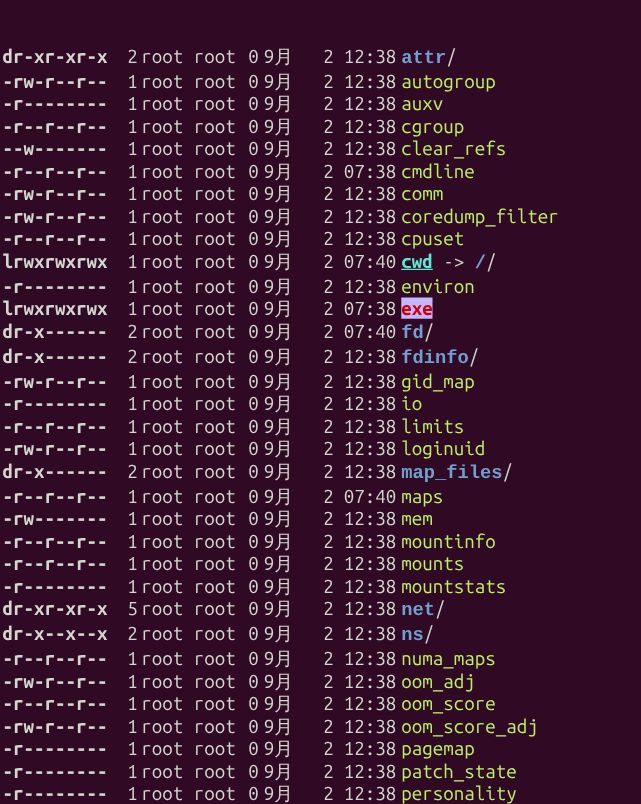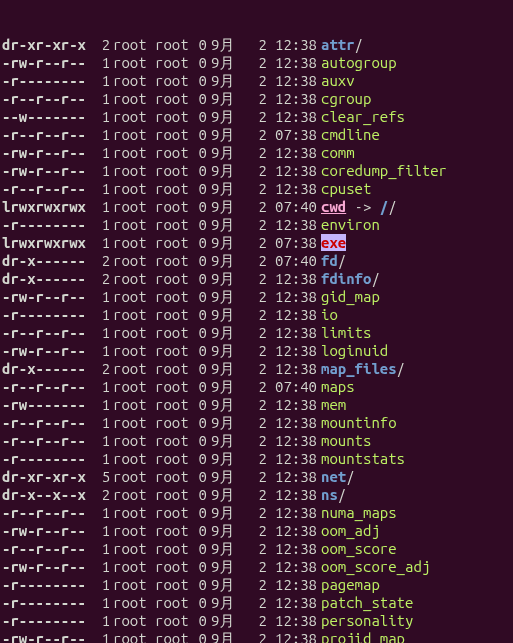--- a/index.html
+++ b/index.html
@@ -21,22 +21,22 @@
   .row { display: block; }
   .perm { display: inline-block; width: 83px; font-weight: bold; }
   .hard { display: inline-block; width: 24px; text-align: right; }
   .owner { display: inline-block; width: 42px; padding-left: 4px; }
   .group { display: inline-block; width: 42px; }
   .size { display: inline-block; width: 10px; text-align: right; }
   .date { display: inline-block; width: 28px; padding-left:4px;}
   .day { display: inline-block; width: 28px; text-align:right;}
   .time { display: inline-block; width: 46px; padding-left:4px;text-align:right;}
   .name { display: inline-block; padding-left: 4px;}
-  .dir { color: #729fcf; font-weight: bold; }
-  .link { color: #f9a8d4; font-weight: bold; text-decoration: underline; }
+  .dir { color: #729fcf; font-weight: bold; font-family: Liberation Mono, monospace; }
+  .link { color: #5eead4; font-weight: bold; text-decoration: underline; }
   .exe { color: #cc0000; font-weight: bold; background:#c4b5fd;}
   .reg { color: #bef264; }
   .arrow { color: #d3d7cf; }
   .slash { color: #d3d7cf; }
 </style>
 </head>
 <body>
 <div class="term" id="terminal"><div class="row"><span class="perm">dr-xr-xr-x</span><span class="hard">  2</span><span class="owner">root</span><span class="group">root</span><span class="size">0</span><span class="date">9月</span><span class="day">  2</span><span class="time">12:38</span><span class="name"><span class="dir">attr</span><span class="slash">/</span></span></div><div class="row"><span class="perm">-rw-r--r--</span><span class="hard">  1</span><span class="owner">root</span><span class="group">root</span><span class="size">0</span><span class="date">9月</span><span class="day">  2</span><span class="time">12:38</span><span class="name"><span class="reg">autogroup</span></span></div><div class="row"><span class="perm">-r--------</span><span class="hard">  1</span><span class="owner">root</span><span class="group">root</span><span class="size">0</span><span class="date">9月</span><span class="day">  2</span><span class="time">12:38</span><span class="name"><span class="reg">auxv</span></span></div><div class="row"><span class="perm">-r--r--r--</span><span class="hard">  1</span><span class="owner">root</span><span class="group">root</span><span class="size">0</span><span class="date">9月</span><span class="day">  2</span><span class="time">12:38</span><span class="name"><span class="reg">cgroup</span></span></div><div class="row"><span class="perm">--w-------</span><span class="hard">  1</span><span class="owner">root</span><span class="group">root</span><span class="size">0</span><span class="date">9月</span><span class="day">  2</span><span class="time">12:38</span><span class="name"><span class="reg">clear_refs</span></span></div><div class="row"><span class="perm">-r--r--r--</span><span class="hard">  1</span><span class="owner">root</span><span class="group">root</span><span class="size">0</span><span class="date">9月</span><span class="day">  2</span><span class="time">07:38</span><span class="name"><span class="reg">cmdline</span></span></div><div class="row"><span class="perm">-rw-r--r--</span><span class="hard">  1</span><span class="owner">root</span><span class="group">root</span><span class="size">0</span><span class="date">9月</span><span class="day">  2</span><span class="time">12:38</span><span class="name"><span class="reg">comm</span></span></div><div class="row"><span class="perm">-rw-r--r--</span><span class="hard">  1</span><span class="owner">root</span><span class="group">root</span><span class="size">0</span><span class="date">9月</span><span class="day">  2</span><span class="time">12:38</span><span class="name"><span class="reg">coredump_filter</span></span></div><div class="row"><span class="perm">-r--r--r--</span><span class="hard">  1</span><span class="owner">root</span><span class="group">root</span><span class="size">0</span><span class="date">9月</span><span class="day">  2</span><span class="time">12:38</span><span class="name"><span class="reg">cpuset</span></span></div><div class="row"><span class="perm">lrwxrwxrwx</span><span class="hard">  1</span><span class="owner">root</span><span class="group">root</span><span class="size">0</span><span class="date">9月</span><span class="day">  2</span><span class="time">07:40</span><span class="name"><span class="link">cwd</span> <span class="arrow">-&gt;</span> <span class="dir">/</span><span class="slash">/</span></span></div><div class="row"><span class="perm">-r--------</span><span class="hard">  1</span><span class="owner">root</span><span class="group">root</span><span class="size">0</span><span class="date">9月</span><span class="day">  2</span><span class="time">12:38</span><span class="name"><span class="reg">environ</span></span></div><div class="row"><span class="perm">lrwxrwxrwx</span><span class="hard">  1</span><span class="owner">root</span><span class="group">root</span><span class="size">0</span><span class="date">9月</span><span class="day">  2</span><span class="time">07:38</span><span class="name"><span class="exe">exe</span></span></div><div class="row"><span class="perm">dr-x------</span><span class="hard">  2</span><span class="owner">root</span><span class="group">root</span><span class="size">0</span><span class="date">9月</span><span class="day">  2</span><span class="time">07:40</span><span class="name"><span class="dir">fd</span><span class="slash">/</span></span></div><div class="row"><span class="perm">dr-x------</span><span class="hard">  2</span><span class="owner">root</span><span class="group">root</span><span class="size">0</span><span class="date">9月</span><span class="day">  2</span><span class="time">12:38</span><span class="name"><span class="dir">fdinfo</span><span class="slash">/</span></span></div><div class="row"><span class="perm">-rw-r--r--</span><span class="hard">  1</span><span class="owner">root</span><span class="group">root</span><span class="size">0</span><span class="date">9月</span><span class="day">  2</span><span class="time">12:38</span><span class="name"><span class="reg">gid_map</span></span></div><div class="row"><span class="perm">-r--------</span><span class="hard">  1</span><span class="owner">root</span><span class="group">root</span><span class="size">0</span><span class="date">9月</span><span class="day">  2</span><span class="time">12:38</span><span class="name"><span class="reg">io</span></span></div><div class="row"><span class="perm">-r--r--r--</span><span class="hard">  1</span><span class="owner">root</span><span class="group">root</span><span class="size">0</span><span class="date">9月</span><span class="day">  2</span><span class="time">12:38</span><span class="name"><span class="reg">limits</span></span></div><div class="row"><span class="perm">-rw-r--r--</span><span class="hard">  1</span><span class="owner">root</span><span class="group">root</span><span class="size">0</span><span class="date">9月</span><span class="day">  2</span><span class="time">12:38</span><span class="name"><span class="reg">loginuid</span></span></div><div class="row"><span class="perm">dr-x------</span><span class="hard">  2</span><span class="owner">root</span><span class="group">root</span><span class="size">0</span><span class="date">9月</span><span class="day">  2</span><span class="time">12:38</span><span class="name"><span class="dir">map_files</span><span class="slash">/</span></span></div><div class="row"><span class="perm">-r--r--r--</span><span class="hard">  1</span><span class="owner">root</span><span class="group">root</span><span class="size">0</span><span class="date">9月</span><span class="day">  2</span><span class="time">07:40</span><span class="name"><span class="reg">maps</span></span></div><div class="row"><span class="perm">-rw-------</span><span class="hard">  1</span><span class="owner">root</span><span class="group">root</span><span class="size">0</span><span class="date">9月</span><span class="day">  2</span><span class="time">12:38</span><span class="name"><span class="reg">mem</span></span></div><div class="row"><span class="perm">-r--r--r--</span><span class="hard">  1</span><span class="owner">root</span><span class="group">root</span><span class="size">0</span><span class="date">9月</span><span class="day">  2</span><span class="time">12:38</span><span class="name"><span class="reg">mountinfo</span></span></div><div class="row"><span class="perm">-r--r--r--</span><span class="hard">  1</span><span class="owner">root</span><span class="group">root</span><span class="size">0</span><span class="date">9月</span><span class="day">  2</span><span class="time">12:38</span><span class="name"><span class="reg">mounts</span></span></div><div class="row"><span class="perm">-r--------</span><span class="hard">  1</span><span class="owner">root</span><span class="group">root</span><span class="size">0</span><span class="date">9月</span><span class="day">  2</span><span class="time">12:38</span><span class="name"><span class="reg">mountstats</span></span></div><div class="row"><span class="perm">dr-xr-xr-x</span><span class="hard">  5</span><span class="owner">root</span><span class="group">root</span><span class="size">0</span><span class="date">9月</span><span class="day">  2</span><span class="time">12:38</span><span class="name"><span class="dir">net</span><span class="slash">/</span></span></div><div class="row"><span class="perm">dr-x--x--x</span><span class="hard">  2</span><span class="owner">root</span><span class="group">root</span><span class="size">0</span><span class="date">9月</span><span class="day">  2</span><span class="time">12:38</span><span class="name"><span class="dir">ns</span><span class="slash">/</span></span></div><div class="row"><span class="perm">-r--r--r--</span><span class="hard">  1</span><span class="owner">root</span><span class="group">root</span><span class="size">0</span><span class="date">9月</span><span class="day">  2</span><span class="time">12:38</span><span class="name"><span class="reg">numa_maps</span></span></div><div class="row"><span class="perm">-rw-r--r--</span><span class="hard">  1</span><span class="owner">root</span><span class="group">root</span><span class="size">0</span><span class="date">9月</span><span class="day">  2</span><span class="time">12:38</span><span class="name"><span class="reg">oom_adj</span></span></div><div class="row"><span class="perm">-r--r--r--</span><span class="hard">  1</span><span class="owner">root</span><span class="group">root</span><span class="size">0</span><span class="date">9月</span><span class="day">  2</span><span class="time">12:38</span><span class="name"><span class="reg">oom_score</span></span></div><div class="row"><span class="perm">-rw-r--r--</span><span class="hard">  1</span><span class="owner">root</span><span class="group">root</span><span class="size">0</span><span class="date">9月</span><span class="day">  2</span><span class="time">12:38</span><span class="name"><span class="reg">oom_score_adj</span></span></div><div class="row"><span class="perm">-r--------</span><span class="hard">  1</span><span class="owner">root</span><span class="group">root</span><span class="size">0</span><span class="date">9月</span><span class="day">  2</span><span class="time">12:38</span><span class="name"><span class="reg">pagemap</span></span></div><div class="row"><span class="perm">-r--------</span><span class="hard">  1</span><span class="owner">root</span><span class="group">root</span><span class="size">0</span><span class="date">9月</span><span class="day">  2</span><span class="time">12:38</span><span class="name"><span class="reg">patch_state</span></span></div><div class="row"><span class="perm">-r--------</span><span class="hard">  1</span><span class="owner">root</span><span class="group">root</span><span class="size">0</span><span class="date">9月</span><span class="day">  2</span><span class="time">12:38</span><span class="name"><span class="reg">personality</span></span></div><div class="row"><span class="perm">-rw-r--r--</span><span class="hard">  1</span><span class="owner">root</span><span class="group">root</span><span class="size">0</span><span class="date">9月</span><span class="day">  2</span><span class="time">12:38</span><span class="name"><span class="reg">projid_map</span></span></div></div>
 
 

